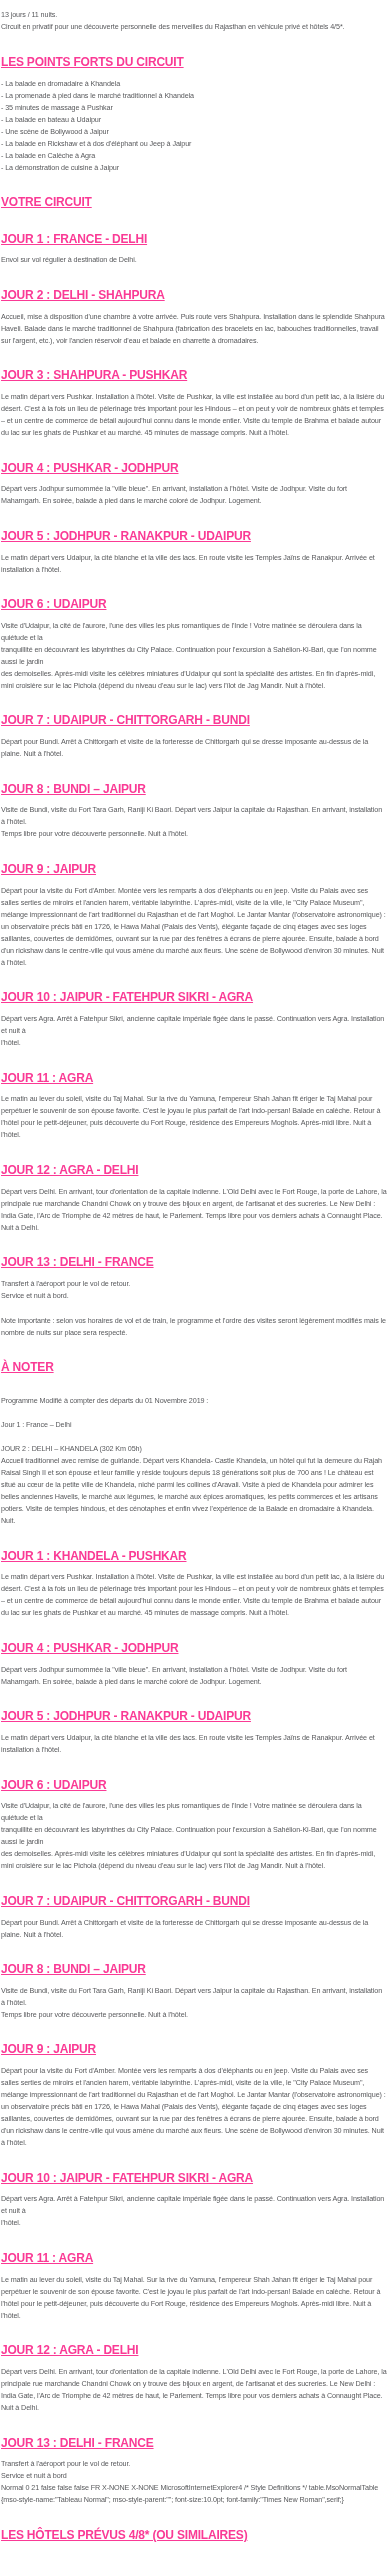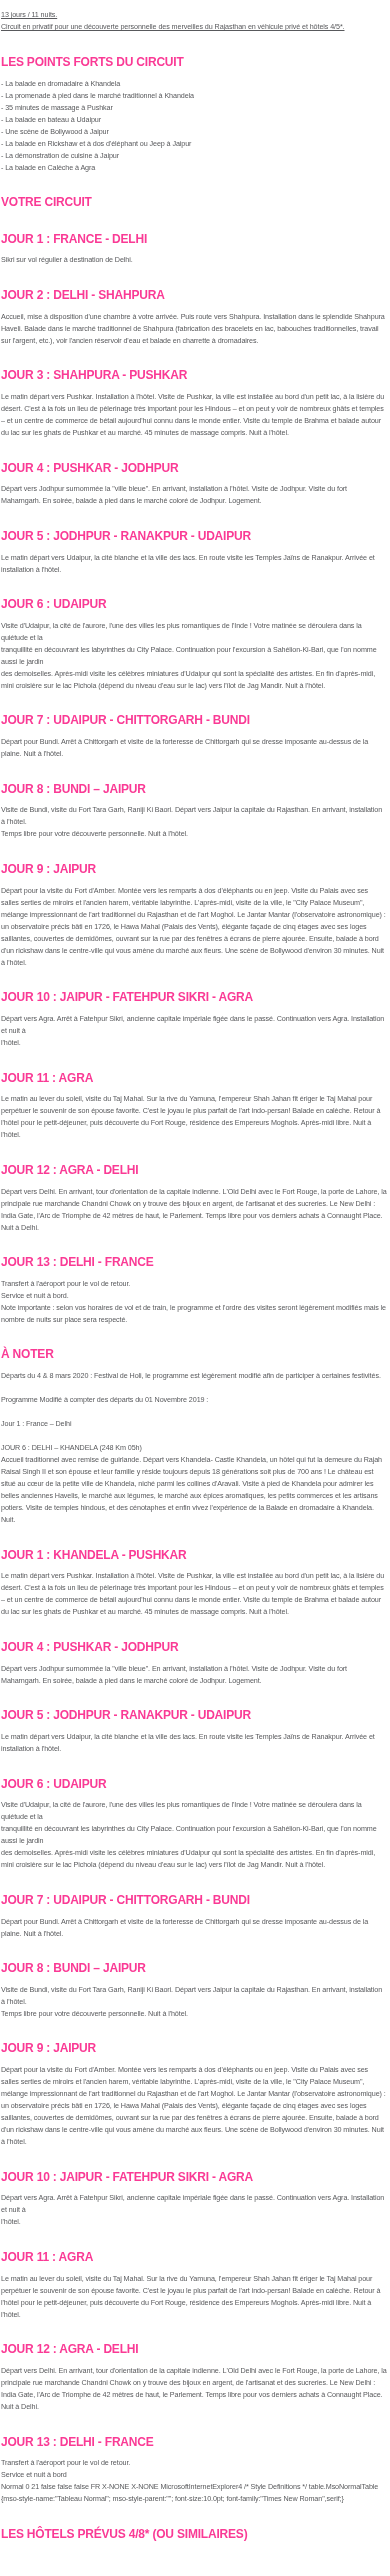--- a/index.html
+++ b/index.html
@@ -15,57 +15,58 @@
   }
   .sec{margin:0;}
   .hd{
     color:#fa3a95;
     font-family:"Liberation Sans","DejaVu Sans",sans-serif;
     font-weight:700;
     font-size:12px;
     line-height:1.25;
     letter-spacing:-0.2px;
     margin:21.6px 0 7.7px 0;
+    text-decoration:underline;
   }
   .body .line{margin:0;padding:0;}
-  .gap-top{margin-top:0;}
-  .intro{margin-top:3.1px;text-decoration:underline;}
+  .gap-top{margin-top:13px;}
+  .intro{margin-top:3.1px;}
 </style>
 </head>
 <body>
 
 <section class="sec intro">
   <div class="body">
       <p class="line">13 jours / 11 nuits.</p>
       <p class="line">Circuit en privatif pour une découverte personnelle des merveilles du Rajasthan en véhicule privé et hôtels 4/5*.</p>
     </div>
 </section>
 
 <section class="sec">
   <h2 class="hd">LES POINTS FORTS DU CIRCUIT</h2>
   <div class="body">
       <p class="line">- La balade en dromadaire à Khandela</p>
       <p class="line">- La promenade à pied dans le marché traditionnel à Khandela</p>
       <p class="line">- 35 minutes de massage à Pushkar</p>
       <p class="line">- La balade en bateau à Udaipur</p>
       <p class="line">- Une scène de Bollywood à Jaipur</p>
       <p class="line">- La balade en Rickshaw et à dos d'éléphant ou Jeep à Jaipur</p>
+      <p class="line">- La balade en Calèche à Agra</p>
       <p class="line">- La démonstration de cuisine à Jaipur</p>
-      <p class="line">- La balade en Calèche à Agra</p>
     </div>
 </section>
 
 <section class="sec">
   <h2 class="hd">VOTRE CIRCUIT</h2>
 </section>
 
 <section class="sec">
   <h2 class="hd">JOUR 1 : FRANCE - DELHI</h2>
   <div class="body">
-      <p class="line">Sikri sur vol régulier à destination de Delhi.</p>
+      <p class="line">Envol sur vol régulier à destination de Delhi.</p>
     </div>
 </section>
 
 <section class="sec">
   <h2 class="hd">JOUR 2 : DELHI - SHAHPURA</h2>
   <div class="body">
       <p class="line">Accueil, mise à disposition d'une chambre à votre arrivée. Puis route vers Shahpura. Installation dans le splendide Shahpura Haveli. Balade dans le marché traditionnel de Shahpura (fabrication des bracelets en lac, babouches traditionnelles, travail sur l'argent, etc.), voir l'ancien réservoir d'eau et balade en charrette à dromadaires.</p>
     </div>
 </section>
 
@@ -153,27 +154,26 @@
 
 <section class="sec gap-top">
   <div class="body">
       <p class="line">Note importante : selon vos horaires de vol et de train, le programme et l'ordre des visites seront légèrement modifiés mais le nombre de nuits sur place sera respecté.</p>
     </div>
 </section>
 
 <section class="sec">
   <h2 class="hd">À NOTER</h2>
   <div class="body">
-      <p class="line">Départs du 4 &amp; 8 mars 2020 : Festival de Holi, le programme est légèrement modifié afin de participer à certaines festivités.</p>
       <p class="line">&nbsp;</p>
       <p class="line">Programme Modifié à compter des départs du 01 Novembre 2019 :</p>
       <p class="line">&nbsp;</p>
       <p class="line">Jour 1 : France – Delhi</p>
       <p class="line">&nbsp;</p>
-      <p class="line">JOUR 6 : DELHI – KHANDELA (248 Km 05h)</p>
+      <p class="line">JOUR 2 : DELHI – KHANDELA (302 Km 05h)</p>
       <p class="line">Accueil traditionnel avec remise de guirlande. Départ vers Khandela- Castle Khandela, un hôtel qui fut la demeure du Rajah Raisal Singh II et son épouse et leur famille y réside toujours depuis 18 générations soit plus de 700 ans ! Le château est situé au cœur de la petite ville de Khandela, niché parmi les collines d'Aravali. Visite à pied de Khandela pour admirer les belles anciennes Havelis, le marché aux légumes, le marché aux épices aromatiques, les petits commerces et les artisans potiers. Visite de temples hindous, et des cénotaphes et enfin vivez l'expérience de la Balade en dromadaire à Khandela. Nuit.</p>
     </div>
 </section>
 
 <section class="sec">
   <h2 class="hd">JOUR 1 : KHANDELA - PUSHKAR</h2>
   <div class="body">
       <p class="line">Le matin départ vers Pushkar. Installation à l'hôtel. Visite de Pushkar, la ville est installée au bord d'un petit lac, à la lisière du désert. C'est à la fois un lieu de pèlerinage très important pour les Hindous – et on peut y voir de nombreux ghâts et temples – et un centre de commerce de bétail aujourd'hui connu dans le monde entier. Visite du temple de Brahma et balade autour du lac sur les ghats de Pushkar et au marché. 45 minutes de massage compris. Nuit à l'hôtel.</p>
     </div>
 </section>

